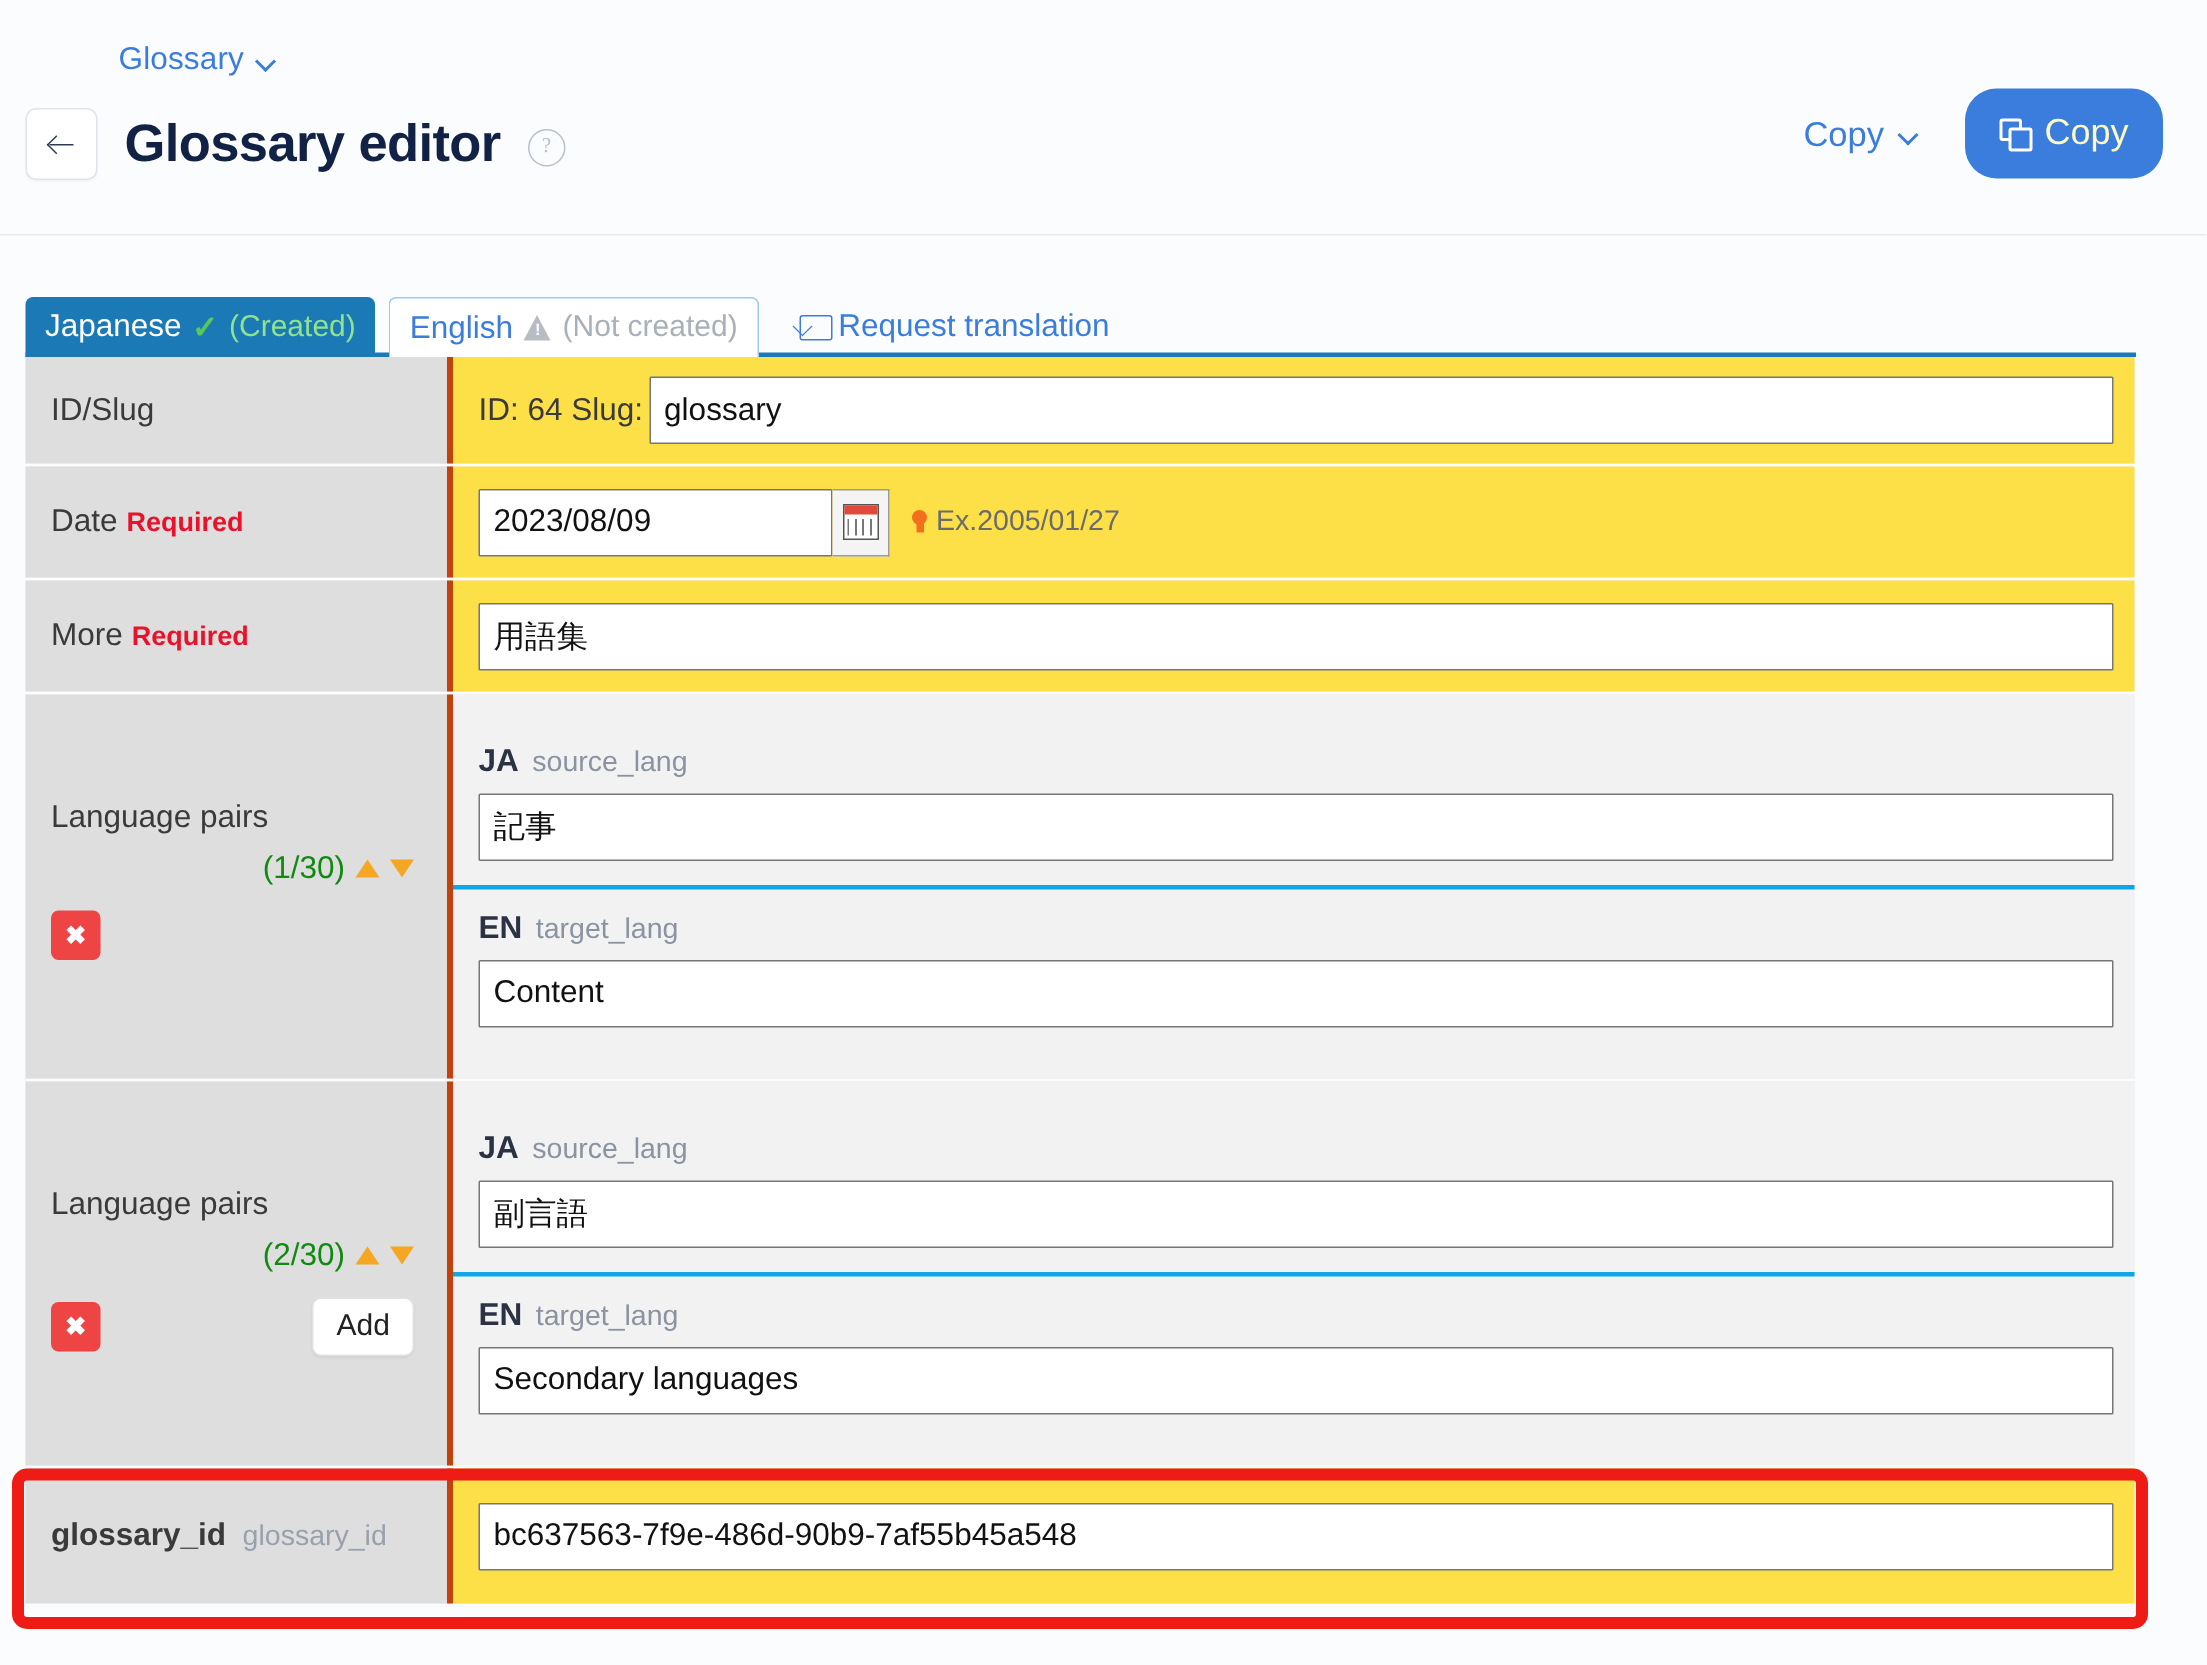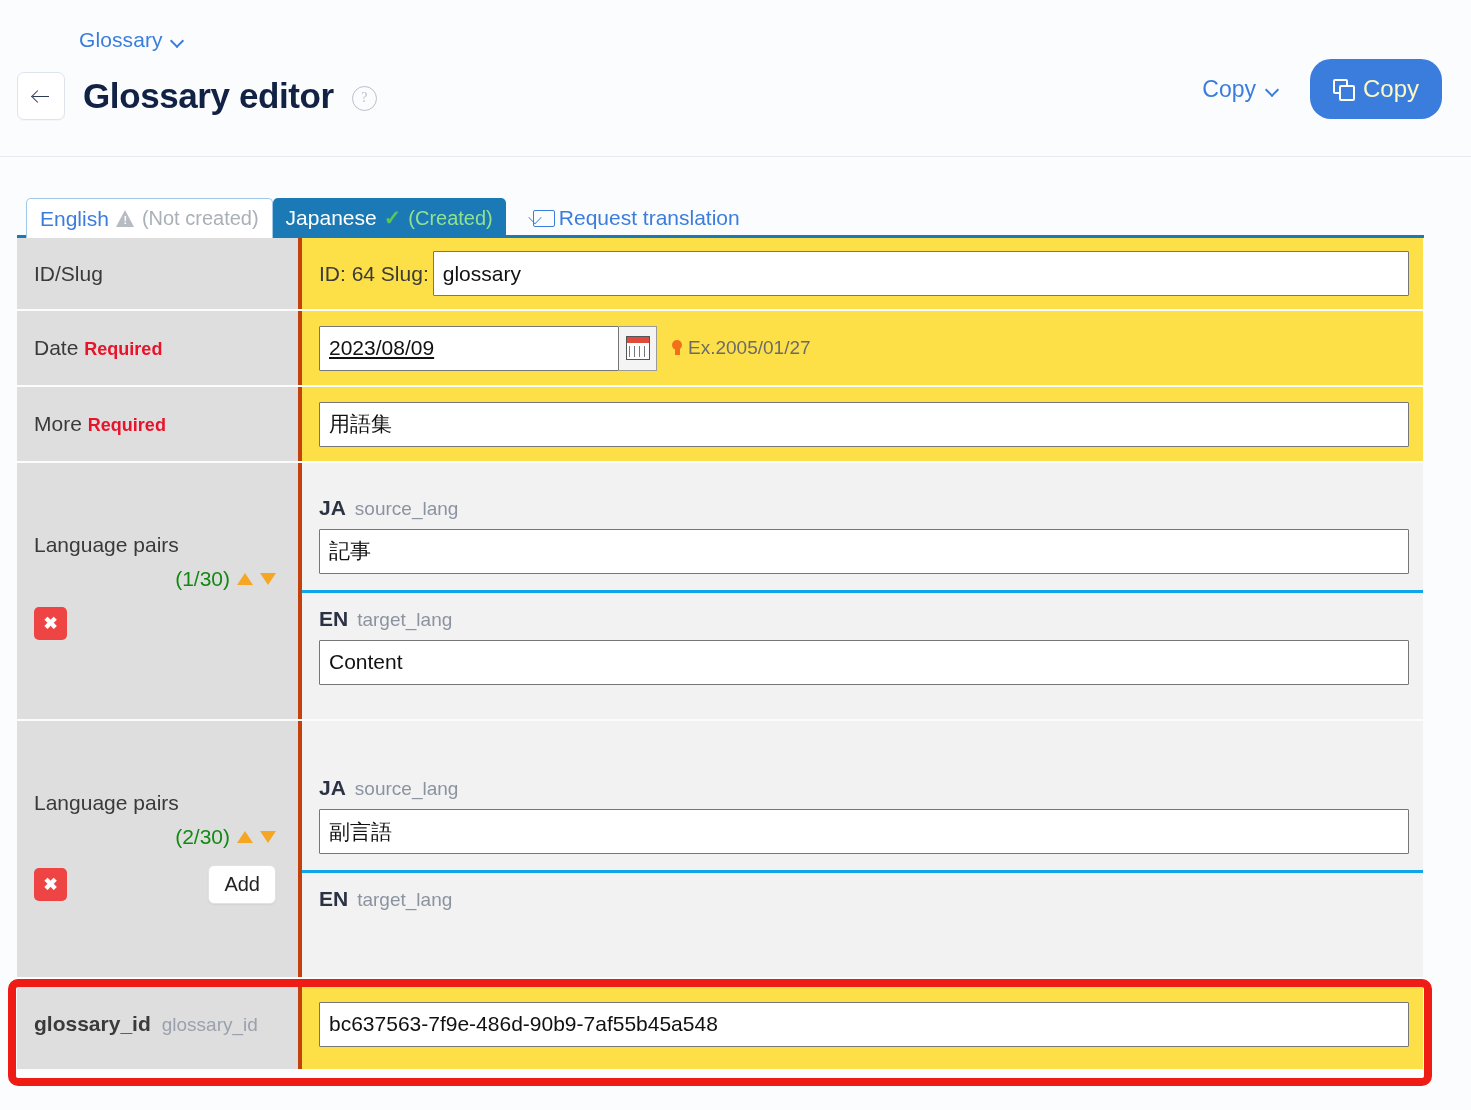--- a/index.html
+++ b/index.html
@@ -331,21 +331,21 @@
     color: #3a3a3a;
   }
   .idslug-prefix { white-space: pre; }
   .idslug-input { flex: 1; margin-left: 4px; }
 
   .date-line {
     display: flex;
     align-items: center;
     gap: 0;
   }
-  .date-input { width: 300px; text-decoration: underline; }
+  .date-input { width: 236px; }
   .cal-btn {
     width: 38px; height: 45px;
     border: 1px solid #9b9b9b;
     border-left: none;
     background: #f4f4f4;
     display: flex;
     align-items: center;
     justify-content: center;
     cursor: pointer;
     box-sizing: border-box;
@@ -544,30 +544,30 @@
       <span class="copy-glyph"></span>
       <span>Copy</span>
     </button>
   </div>
 
 </div>
 
 <div class="tabs-wrap">
   <div class="tabs-underline"></div>
 
+  <div class="tab tab-active">
+    <span>Japanese</span>
+    <span class="check-glyph">✓</span>
+    <span class="tab-status">(Created)</span>
+  </div>
+
   <div class="tab tab-inactive">
     <span>English</span>
     <span class="warn-glyph"></span>
     <span class="tab-status">(Not created)</span>
-  </div>
-
-  <div class="tab tab-active">
-    <span>Japanese</span>
-    <span class="check-glyph">✓</span>
-    <span class="tab-status">(Created)</span>
   </div>
 
   <div class="req-trans">
     <span class="mail-glyph"></span>
     <span>Request translation</span>
   </div>
 </div>
 
 <div class="form-table">
 
@@ -663,20 +663,21 @@
           <span class="lp-code">JA</span>
           <span class="lp-key">source_lang</span>
         </div>
         <input class="inp inp-full" type="text" value="副言語" style="">
       </div>
       <div class="lp-sub">
         <div class="lp-head">
           <span class="lp-code">EN</span>
           <span class="lp-key">target_lang</span>
         </div>
+        <input class="inp inp-full" type="text" value="Secondary languages" style="">
       </div>
     </div>
   </div>
 
   <div class="frow" style="height:90px;">
     <div class="flabel">
       <div class="gid-label-inline">
         <span class="gid-name">glossary_id</span>
         <span class="gid-key">glossary_id</span>
       </div>

